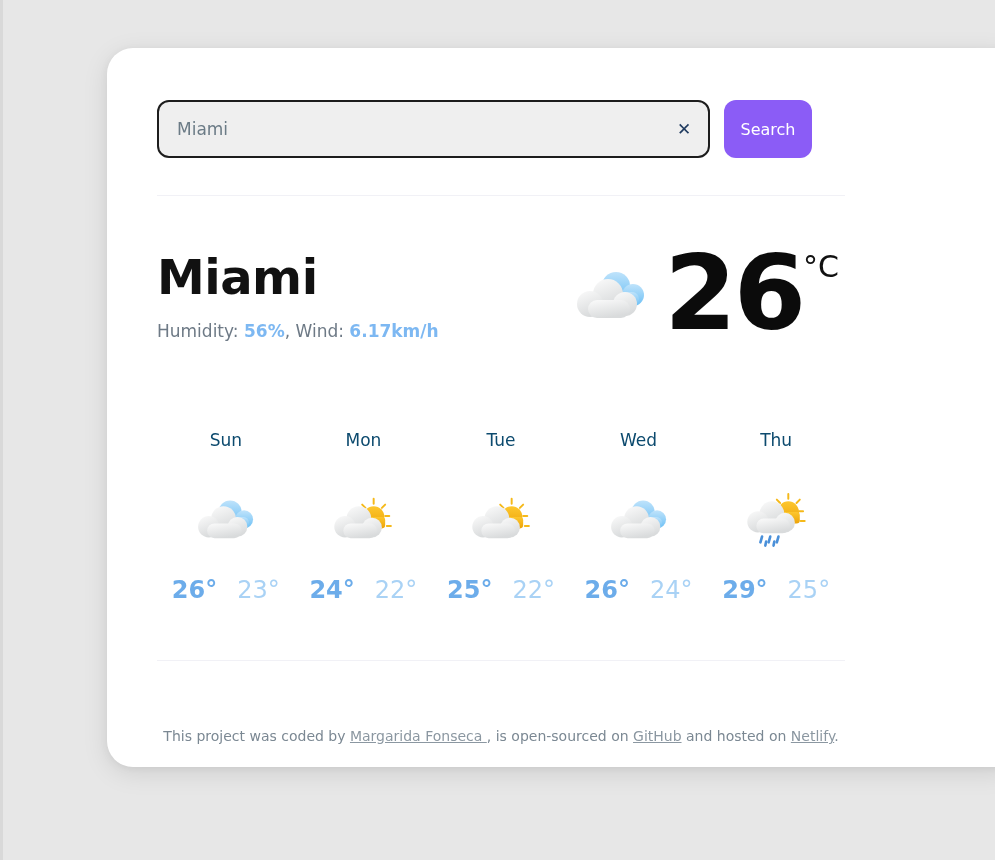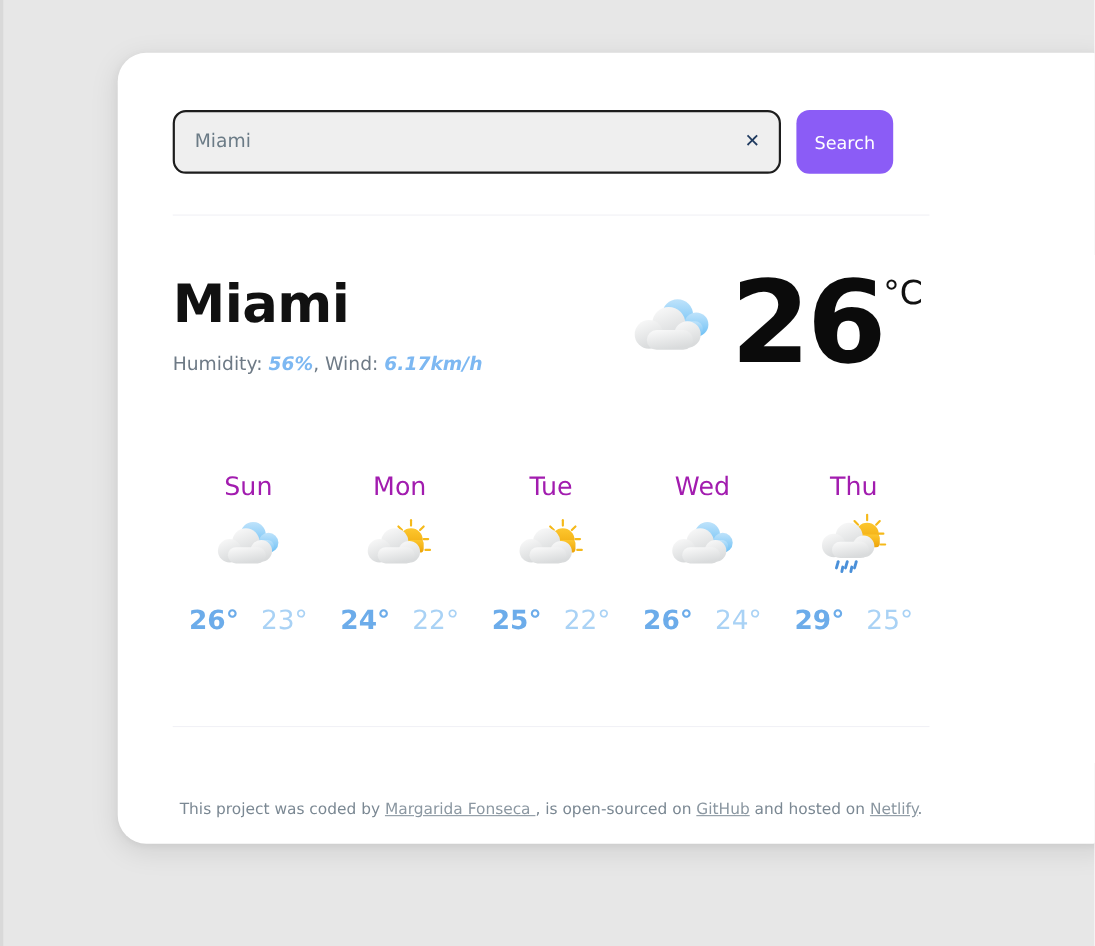--- a/index.html
+++ b/index.html
@@ -128,21 +128,20 @@
     letter-spacing: -0.5px;
   }
   .meta-line {
     font-size: 17px;
     color: #6e7a86;
     line-height: 1.6;
   }
   .meta-strong {
     color: #7db8f2;
     font-weight: bold;
-    font-style: italic;
   }
   .current-right {
     display: flex;
     align-items: center;
     padding-right: 6px;
     text-align: right;
   }
   .current-icon { margin-right: 14px; margin-top: 10px; }
   .temp-wrap {
     display: flex;
@@ -169,23 +168,23 @@
     left: 50px;
     top: 382px;
     width: 688px;
     display: flex;
   }
   .forecast-day {
     flex: 1;
     text-align: center;
   }
   .forecast-dayname {
-    font-size: 23px;
-    color: #a21caf;
-    margin-bottom: 8px;
+    font-size: 17px;
+    color: #0c4a6e;
+    margin-bottom: 40px;
   }
   .forecast-icon {
     height: 62px;
     display: flex;
     align-items: center;
     justify-content: center;
     margin-bottom: 24px;
   }
   .forecast-temps {
     font-size: 24px;

